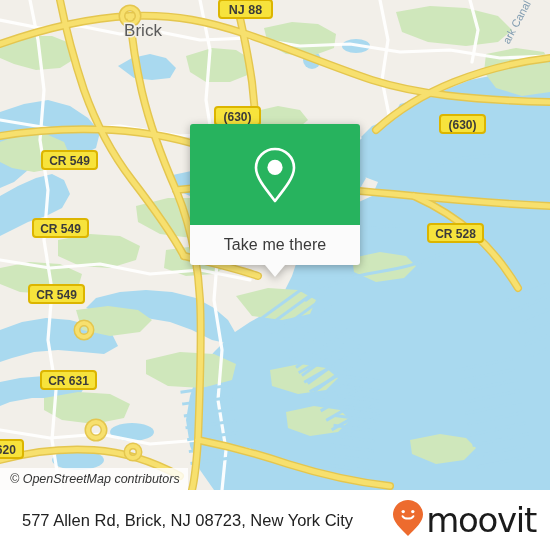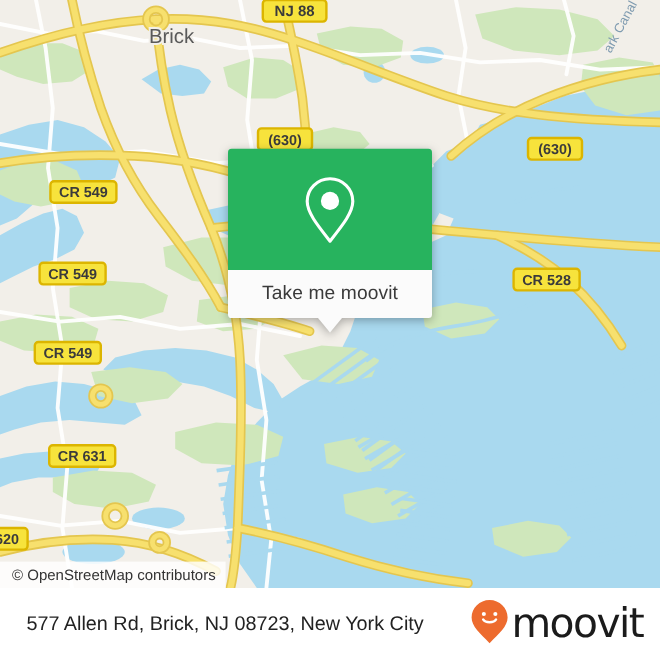--- a/index.html
+++ b/index.html
@@ -33,20 +33,21 @@
     top: 468px;
     height: 22px;
     line-height: 22px;
     padding: 0 8px 0 10px;
     background: rgba(255,255,255,0.82);
     color: #333333;
     font-size: 12.5px;
     font-family: "Liberation Sans", sans-serif;
     white-space: nowrap;
     z-index: 40;
+    font-style: italic;
   }
 
   
   #popup-card {
     position: absolute;
     left: 190px;
     top: 124px;
     width: 170px;
     z-index: 50;
     filter: drop-shadow(0 2px 4px rgba(0,0,0,0.30));
@@ -388,21 +389,21 @@
 <div id="popup-card">
   <div id="popup-green">
     <span>
       <svg width="46" height="58" viewBox="0 0 46 58" xmlns="http://www.w3.org/2000/svg">
         <path d="M23 3 C12.5 3 4 11.4 4 21.8 C4 31 12 41 23 55 C34 41 42 31 42 21.8 C42 11.4 33.5 3 23 3 Z" fill="none" stroke="#ffffff" stroke-width="2.6" stroke-linejoin="round"></path>
         <circle cx="23" cy="21.4" r="7.6" fill="#ffffff"></circle>
       </svg>
     </span>
   </div>
   <div id="popup-white">
-    <span id="popup-label">Take me moovit</span>
+    <span id="popup-label">Take me there</span>
   </div>
   <div id="popup-tail"></div>
 </div>
 
 <div id="footer">
   <span id="footer-address">577 Allen Rd, Brick, NJ 08723, New York City</span>
   <span id="brand">
     <span>
       <svg width="32" height="38" viewBox="0 0 32 38" xmlns="http://www.w3.org/2000/svg">
         <path d="M16 1 C7.7 1 1 7.6 1 15.6 C1 23 8 28.8 16 37 C24 28.8 31 23 31 15.6 C31 7.6 24.3 1 16 1 Z" fill="#ed6b2e"></path>

